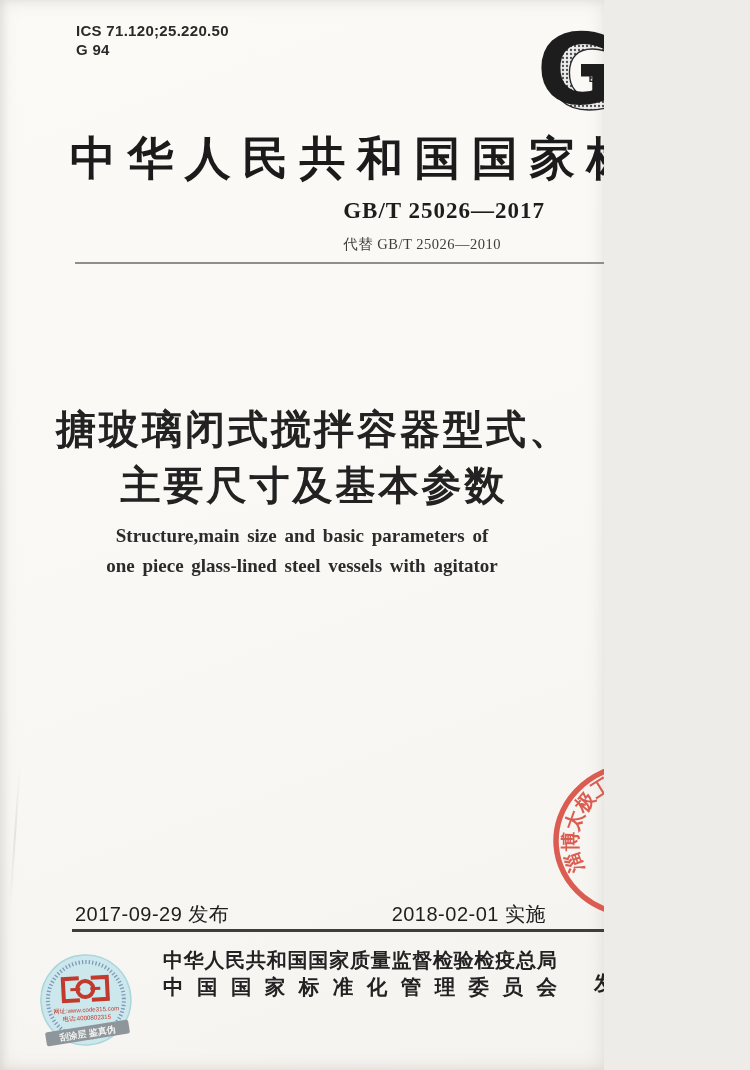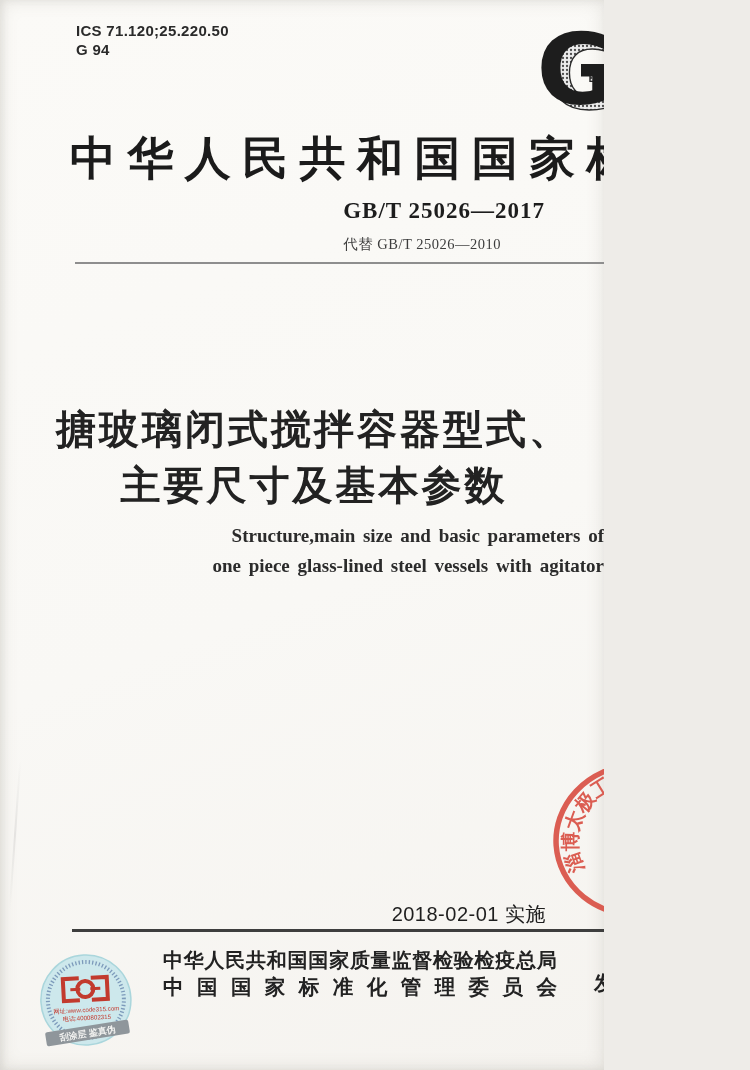--- a/index.html
+++ b/index.html
@@ -53,21 +53,21 @@
   
   .doc-title {
     position: absolute; left: 12px; top: 401px; width: 100%;
     text-align: center;
     font-family: "Liberation Sans", sans-serif;
     font-weight: bold; font-size: 40px; line-height: 56px;
     letter-spacing: 3px; color: #222;
   }
   .doc-title-en {
     position: absolute; left: 0; top: 521px; width: 100%;
-    text-align: right;
+    text-align: center;
     font-size: 19px; font-weight: bold; line-height: 30px;
     word-spacing: 3px; color: #2b2b2b;
   }
 
   
   .seal { position: absolute; left: 549px; top: 756px; width: 176px; height: 168px; z-index: 5; }
 
   
   .date { position: absolute; top: 901px; z-index: 2;
     font-family: "Liberation Sans", sans-serif;
@@ -165,20 +165,21 @@
         <ellipse cx="88" cy="84" rx="81" ry="75" fill="none" stroke="#d8493d" stroke-width="5.5"></ellipse>
         <path id="sealArc" d="M 33.6,109.4 A 60,57 0 1 1 142.4,109.4" fill="none"></path>
         <text font-size="19.5" font-weight="bold" fill="#d8493d" font-family="'Liberation Serif', serif">
           <textPath href="#sealArc" startOffset="0" textLength="230" lengthAdjust="spacing">淄博太极工业搪瓷有限公司</textPath>
         </text>
         <polygon points="88,60 94.2,78.5 113.7,78.7 98,90.2 103.9,108.8 88,97.5 72.1,108.8 78,90.2 62.3,78.7 81.8,78.5" fill="#d8493d" opacity="0.9"></polygon>
       </g>
     </svg>
   </div>
 
+  <div class="date issue">2017-09-29 发布</div>
   <div class="date impl">2018-02-01 实施</div>
 
   <div class="rule-bottom"></div>
 
   <div class="publisher">
     <div class="line1 char-spread">
         <span>中</span>
         <span>华</span>
         <span>人</span>
         <span>民</span>

